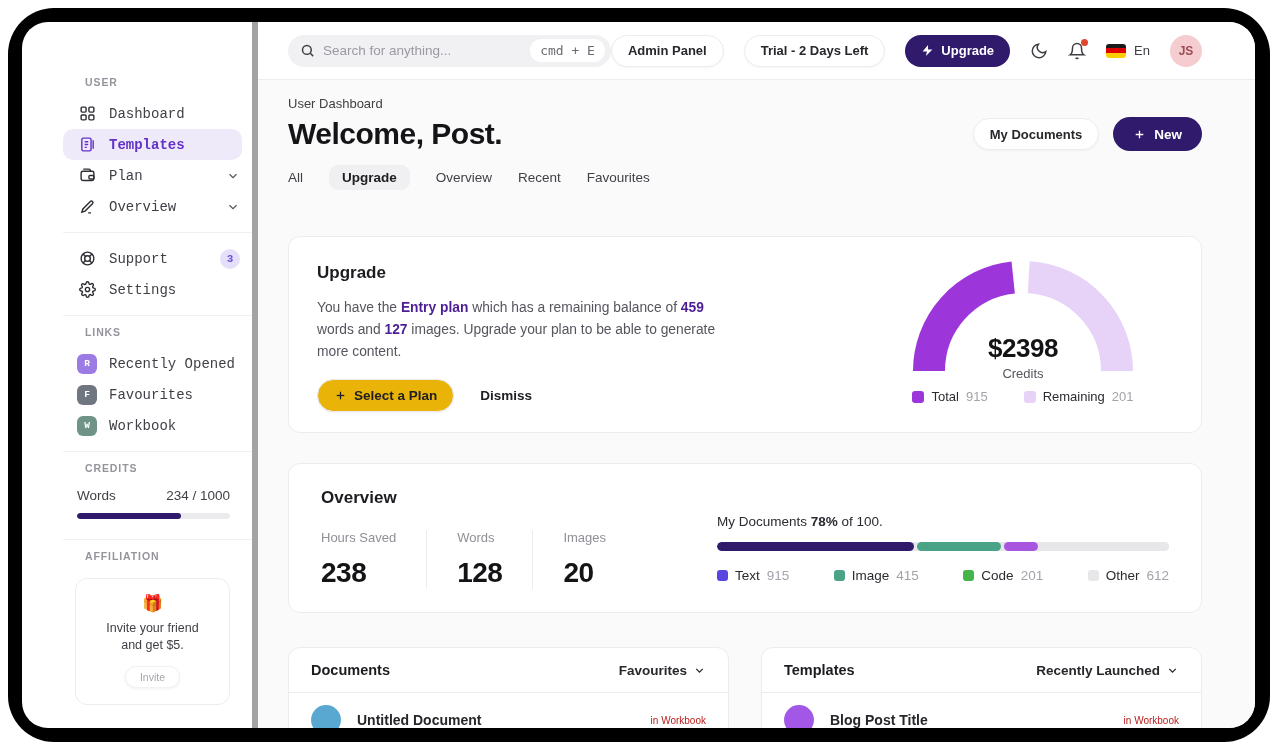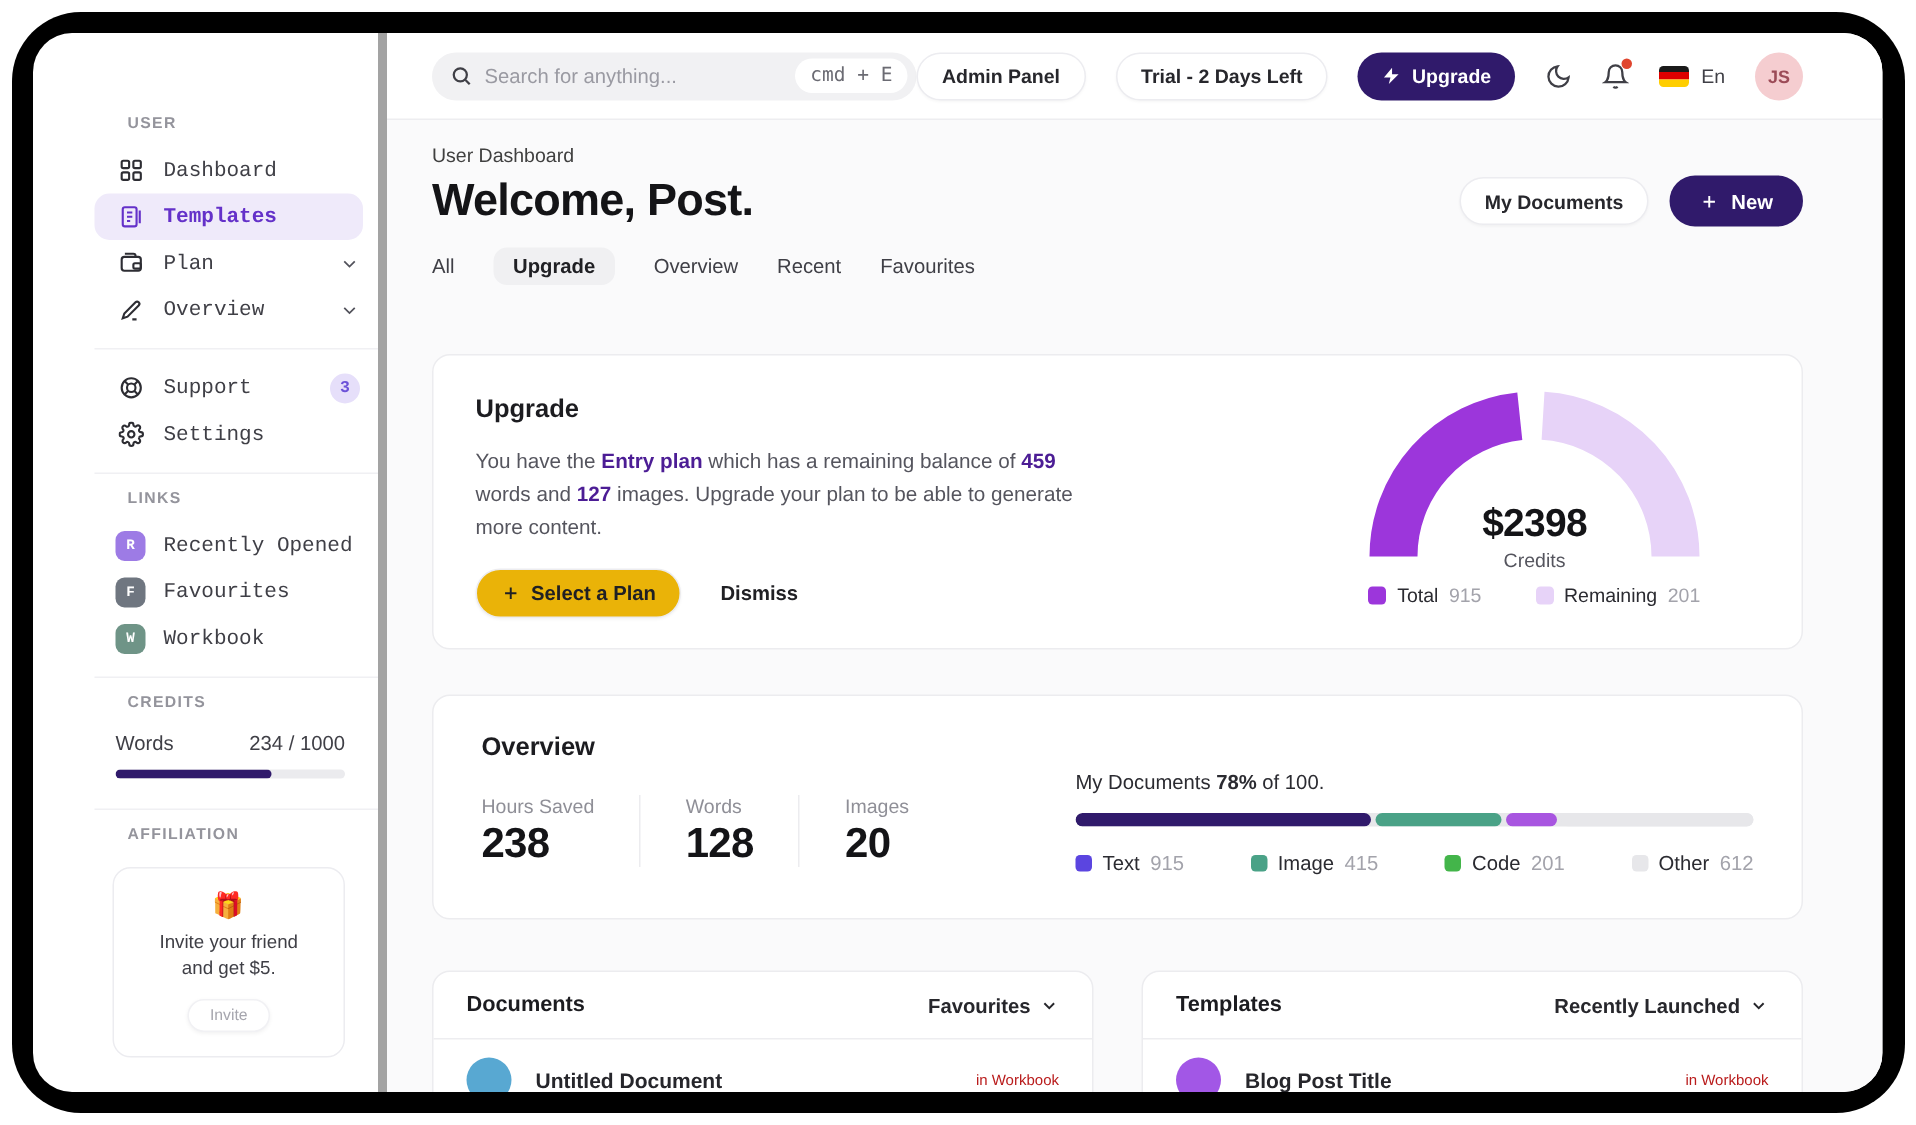--- a/index.html
+++ b/index.html
@@ -74,21 +74,21 @@
   .gauge-legend { display:flex; justify-content:center; gap:36px; margin-top:8px; }
   .leg-item { display:flex; align-items:center; gap:7px; font-size:13px; color:#2b2b31; }
   .leg-dot { width:12px; height:12px; border-radius:3px; }
   .leg-val { color:#a3a3ab; }
 
   .overview-card { margin-top:30px; height:150px; padding:24px 32px; display:flex; }
   .ov-stats { display:flex; margin-top:22px; }
   .stat { padding-right:30px; margin-right:30px; border-right:1px solid #ececef; }
   .stat:last-child { border-right:none; }
   .stat-label { font-size:13px; color:#8f8f97; }
-  .stat-value { font-size:28px; font-weight:800; color:#141417; margin-top:1px; letter-spacing:-.5px; }
+  .stat-value { font-size:28px; font-weight:800; color:#141417; margin-top:12px; letter-spacing:-.5px; }
   .ov-right { width:452px; margin-left:auto; padding-top:26px; }
   .ov-progress-label { font-size:13.5px; color:#2b2b31; }
   .ov-progress-label b { font-weight:700; }
   .stackbar { display:flex; height:9px; border-radius:5px; overflow:hidden; margin-top:13px; background:#e7e7ea; gap:3px; }
   .stackbar div { height:100%; border-radius:5px; }
   .ov-legend { display:flex; justify-content:space-between; margin-top:17px; }
   .ov-leg-item { display:flex; align-items:center; gap:7px; font-size:13.5px; color:#2b2b31; }
   .ov-leg-dot { width:11px; height:11px; border-radius:3px; }
   .ov-leg-val { color:#a3a3ab; }
 

